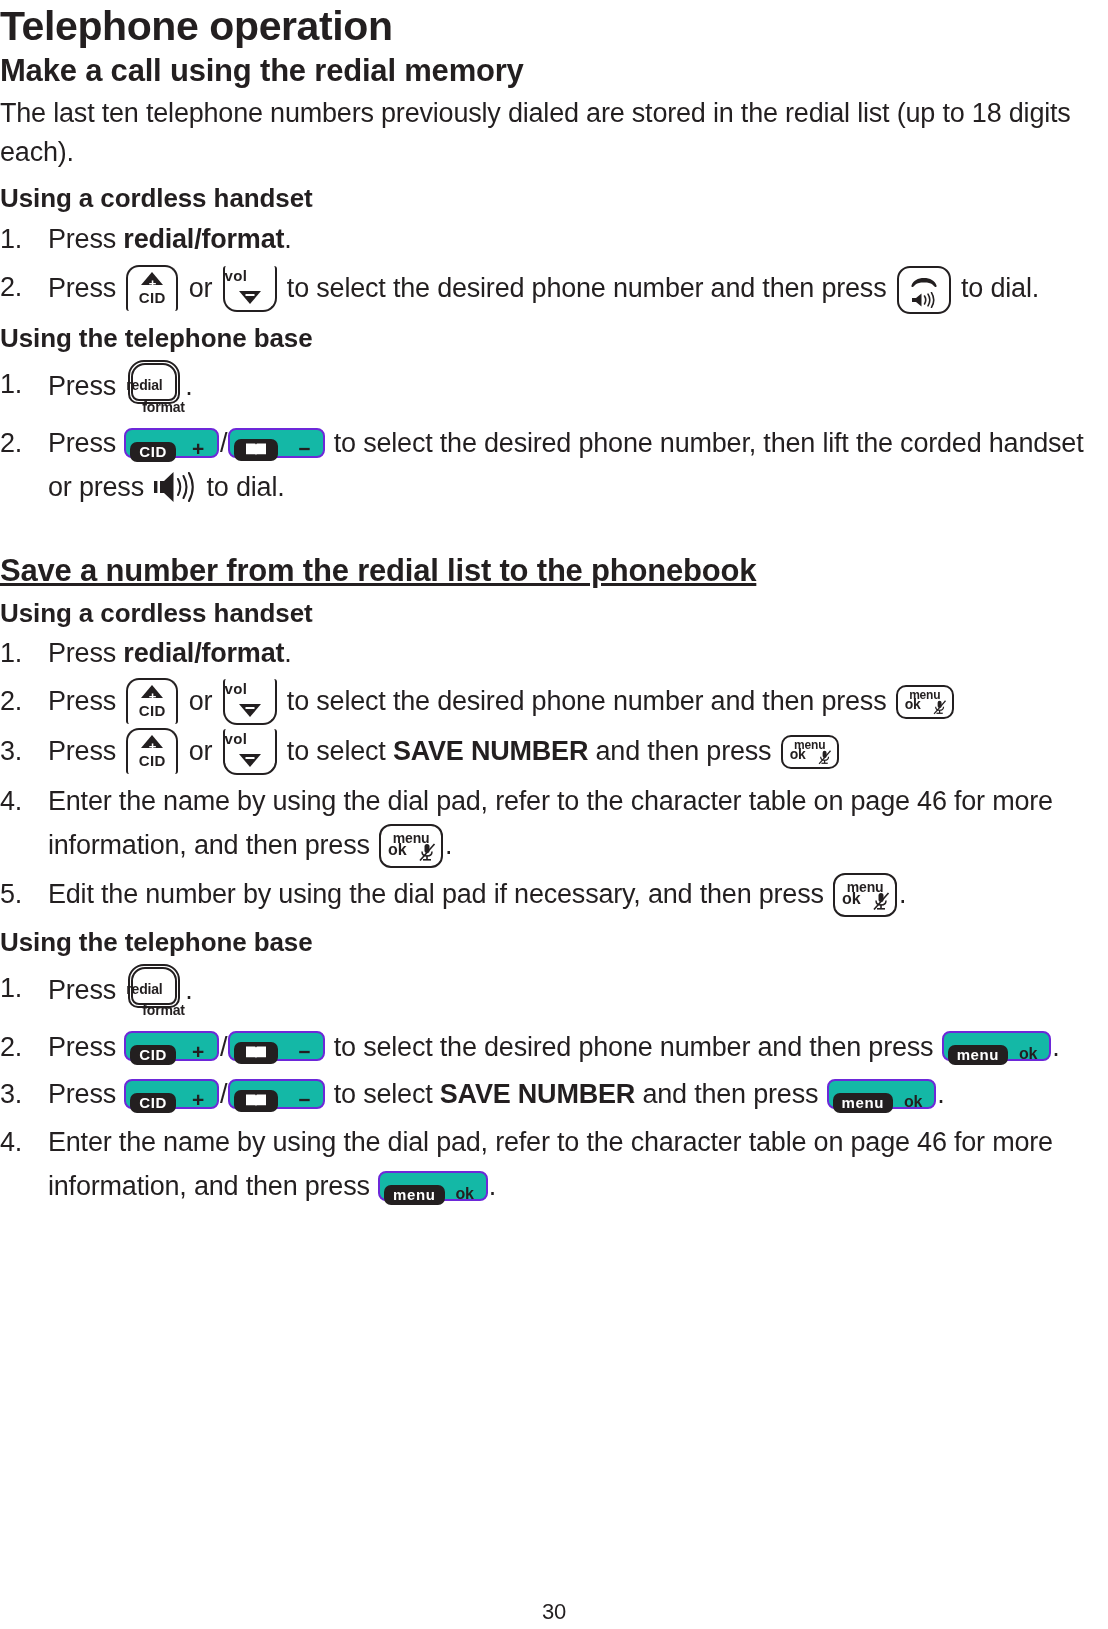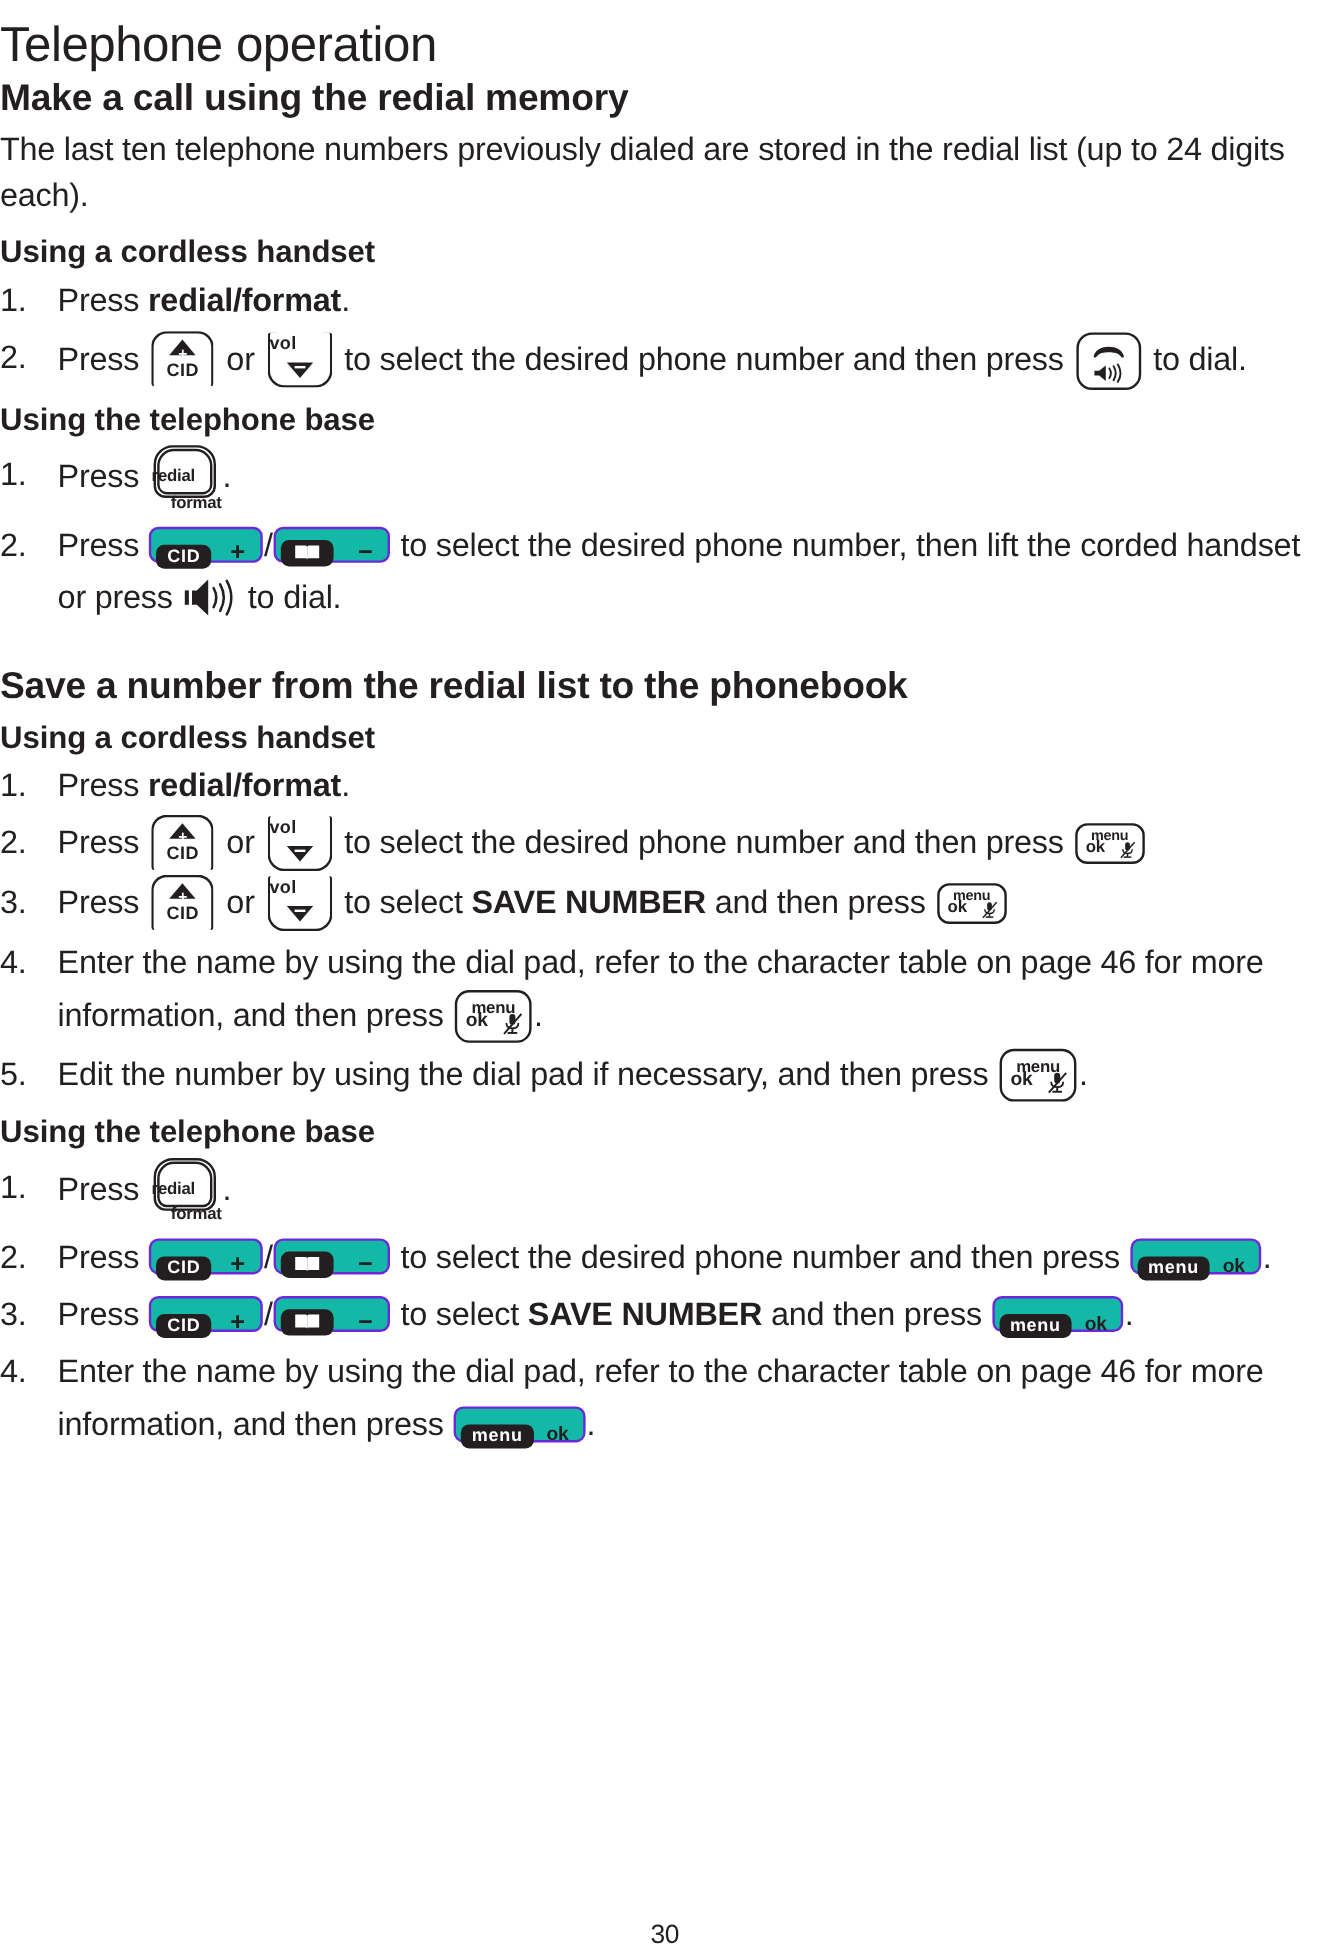--- a/index.html
+++ b/index.html
@@ -19,35 +19,36 @@
     position: relative;
     width: 1108px;
     height: 1629px;
     padding: 0 20px 0 0;
     box-sizing: border-box;
   }
 
   
   h1.doc-title {
     font-size: 41px;
-    font-weight: normal;
+    font-weight: bold;
     letter-spacing: -0.4px;
     margin: 0;
-    padding: 16px 0 2px 0;
+    padding: 5px 0 2px 0;
     line-height: 1.05;
   }
   h2.sec-title {
     font-size: 31px;
     font-weight: bold;
     letter-spacing: -0.2px;
     margin: 4px 0 6px 0;
     line-height: 1.1;
   }
   h2.sec-title.big-gap {
-    margin-top: 35px;
+    margin-top: 45px;
+    text-decoration: underline;
   }
   h3.sub-title {
     font-size: 26px;
     font-weight: bold;
     margin: 10px 0 4px 0;
     letter-spacing: -0.1px;
     line-height: 1.15;
   }
   p.body-text {
     font-size: 27px;
@@ -368,21 +369,21 @@
 </style>
 </head>
 <body>
 
 <div class="page">
 
   <h1 class="doc-title">Telephone operation</h1>
 
   <h2 class="sec-title">Make a call using the redial memory</h2>
 
-  <p class="body-text">The last ten telephone numbers previously dialed are stored in the redial list (up to 24 digits each).</p>
+  <p class="body-text">The last ten telephone numbers previously dialed are stored in the redial list (up to 18 digits each).</p>
 
   <h3 class="sub-title">Using a cordless handset</h3>
 
   <ol class="steps">
     <li>
       <span class="num">1.</span>
       <span>Press </span><span class="b">redial/format</span><span>.</span>
     </li>
     <li>
       <span class="num">2.</span>

